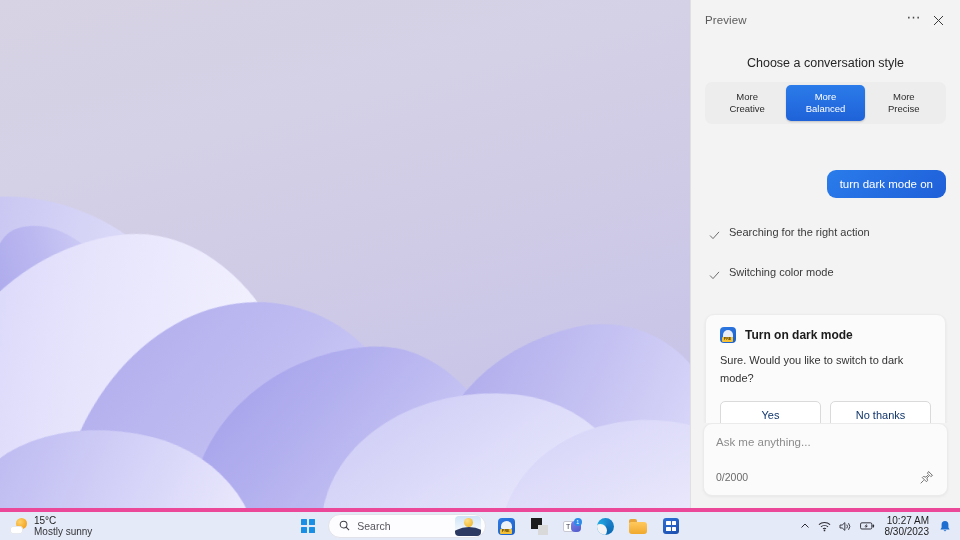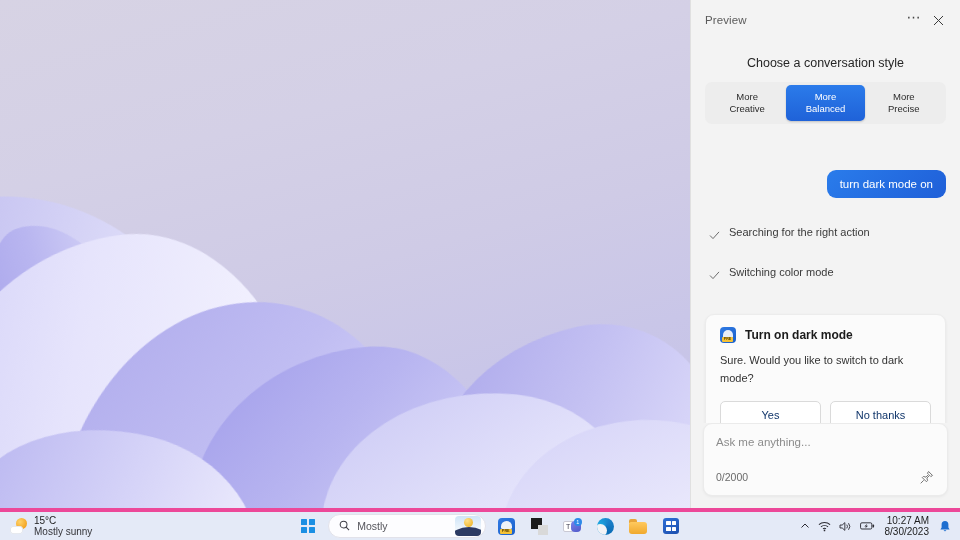--- a/index.html
+++ b/index.html
@@ -388,21 +388,21 @@
           </span>
       </div>
 
       <div class="search-pill">
         <span>
           <svg width="11" height="11" viewBox="0 0 12 12">
             <circle cx="5" cy="5" r="3.7" fill="none" stroke="#3c3c44" stroke-width="1.1"></circle>
             <path d="M7.8 7.8 L11 11" stroke="#3c3c44" stroke-width="1.1" fill="none"></path>
           </svg>
         </span>
-        <span class="slabel">Mostly</span>
+        <span class="slabel">Search</span>
         <span class="search-thumb">
           <span class="t-sun"></span>
             <span class="t-hill"></span>
         </span>
       </div>
 
       <div class="tb-icon">
         <span class="ic-pre">
             <span class="dome"></span>
             <span class="badge">PRE</span>

